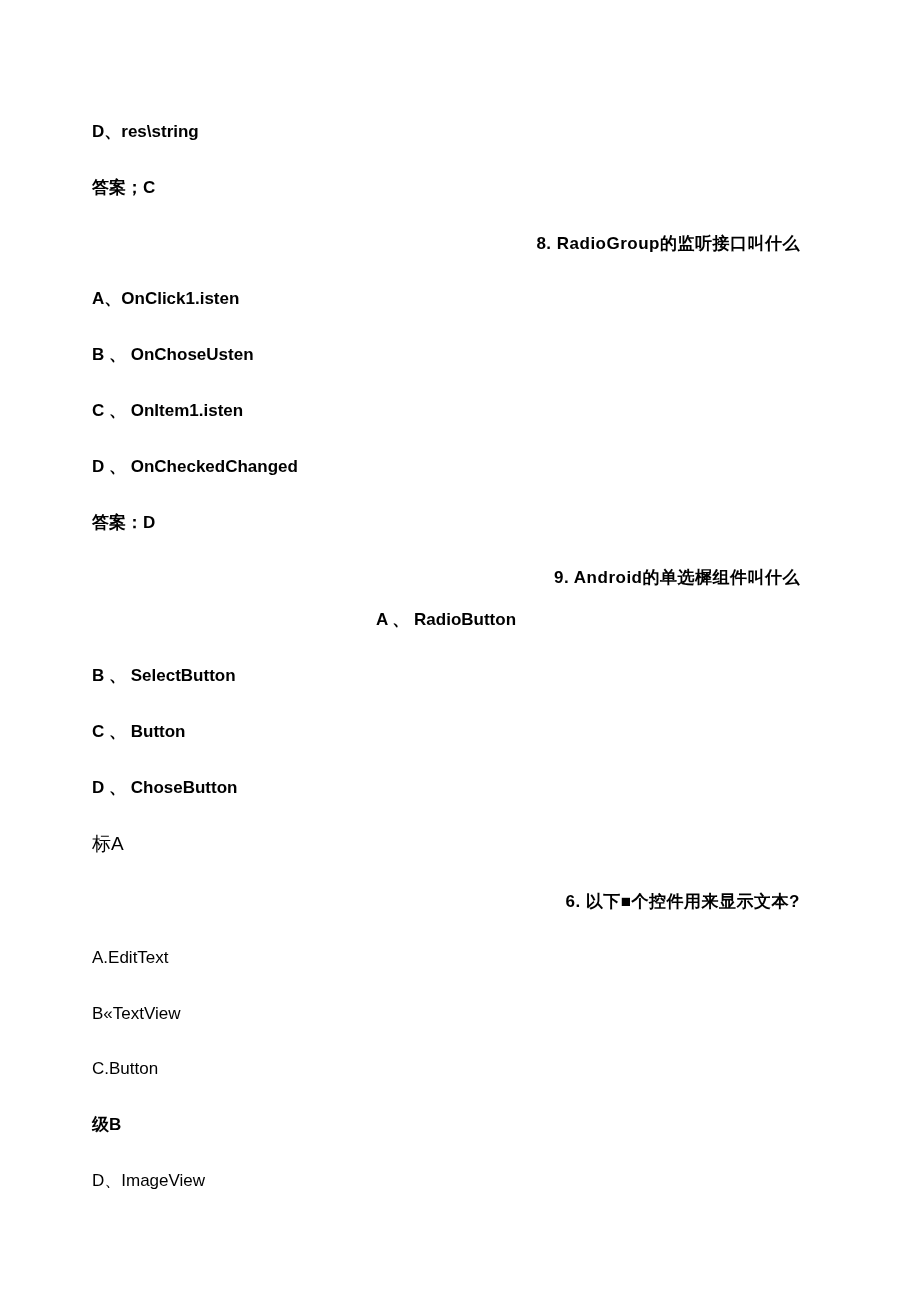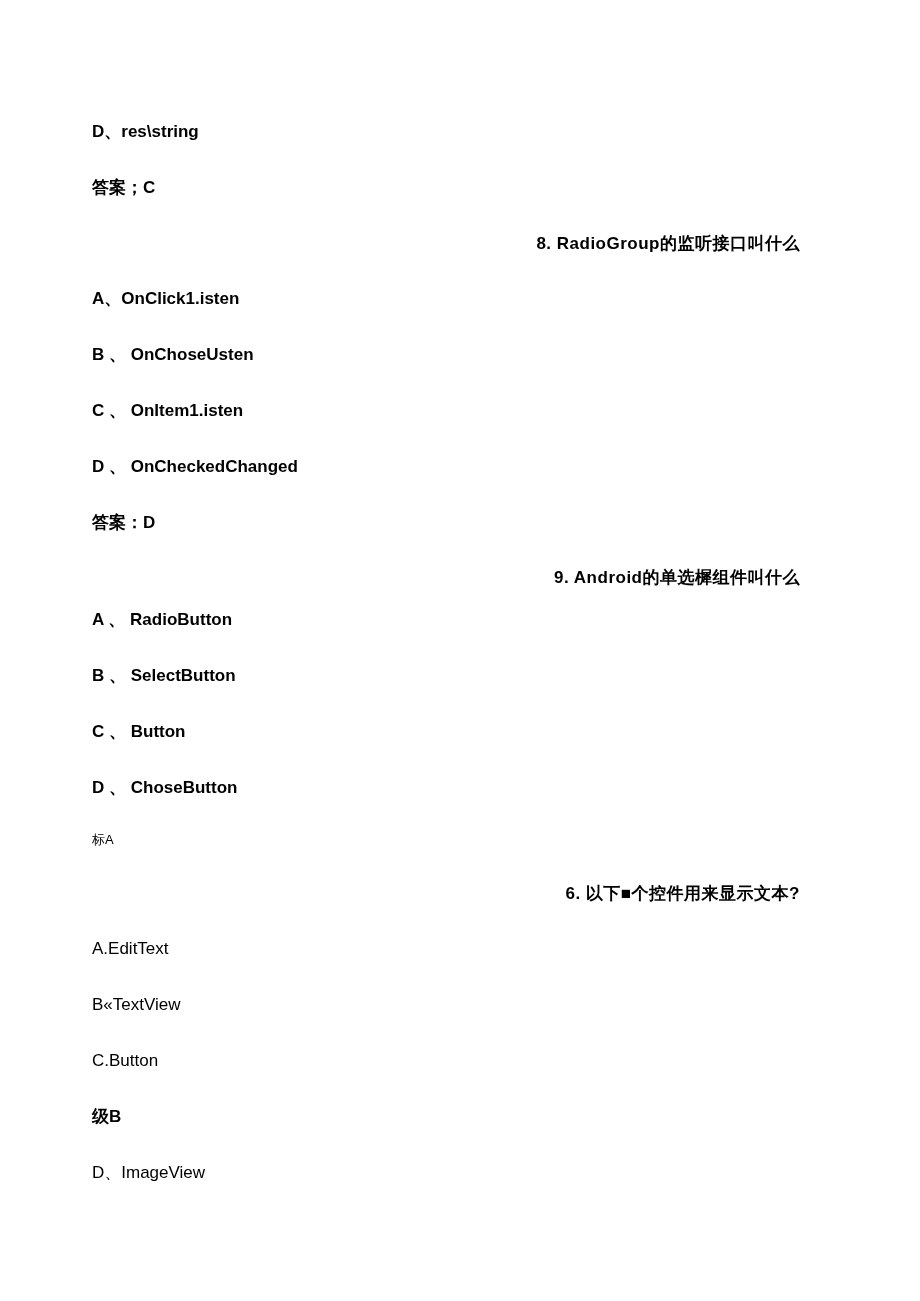--- a/index.html
+++ b/index.html
@@ -26,23 +26,24 @@
     }
     .italic-ish {
       font-weight: bold;
     }
     .sep {
       letter-spacing: 0.5px;
       text-align: right;
     }
     .q9-follow {
       margin-top: -14px;
+      text-align: center;
     }
     .large {
-      font-size: 13px;
+      font-size: 19px;
     }
   </style>
 </head>
 <body>
 
 <div class="page">
 
   <div class="line bold">D、res\string</div>
 
   <div class="line bold">答案；C</div>

